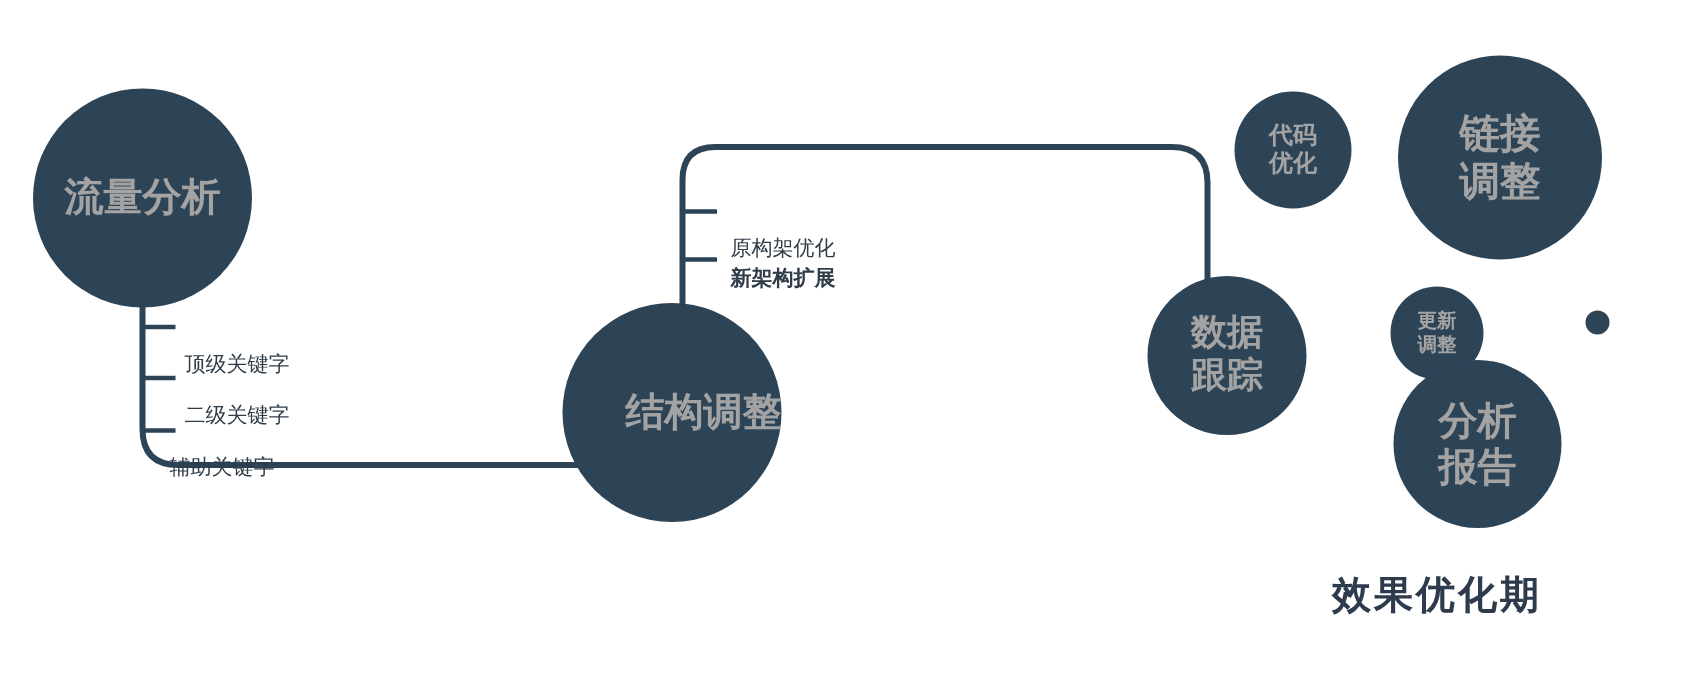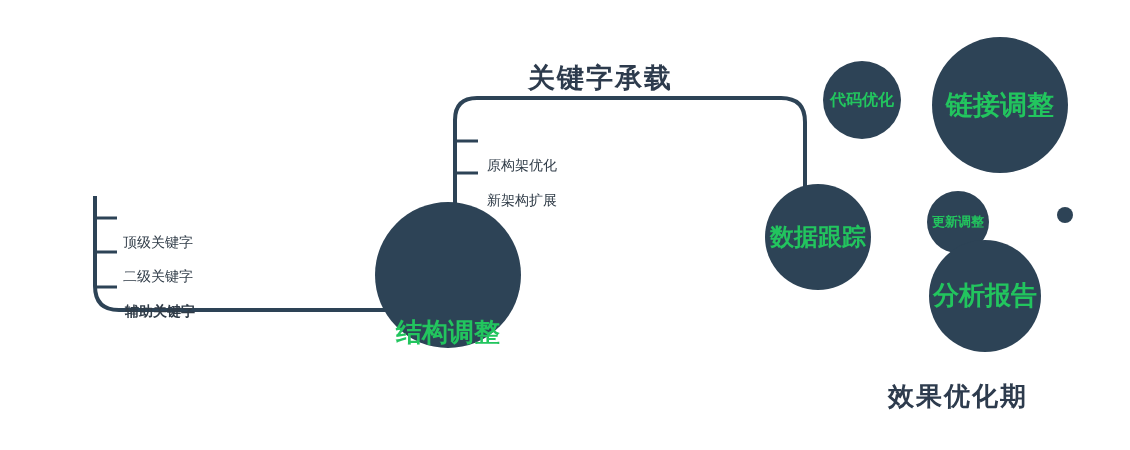--- a/index.html
+++ b/index.html
@@ -18,22 +18,23 @@
   .connectors {
     position: absolute;
     left: 0;
     top: 0;
     z-index: 1;
   }
   .node {
     position: absolute;
     border-radius: 50%;
     background: #2d4356;
-    color: #22c55e;
+    color: #a3a3a3;
     display: flex;
+    flex-direction: column;
     align-items: center;
     justify-content: center;
     text-align: center;
     font-weight: bold;
     z-index: 2;
     line-height: 1.2;
   }
   .node-traffic        { left: 22px;  top: 59px;  width: 146px; height: 146px; font-size: 26px; }
   .node-structure      { left: 375px; top: 202px; width: 146px; height: 146px; font-size: 26px; align-items: flex-end; }
   .node-data-tracking  { left: 765px; top: 184px; width: 106px; height: 106px; font-size: 24px; }
@@ -57,41 +58,44 @@
   .tick-label {
     position: absolute;
     color: #2f3b47;
     font-size: 14px;
     z-index: 3;
     white-space: nowrap;
     margin-top: 24px;
   }
   .tick-l1 { left: 123px; top: 210px; }
   .tick-l2 { left: 123px; top: 244px; }
-  .tick-l3 { left: 125px; top: 279px; font-weight: bold; }
+  .tick-l3 { left: 113px; top: 279px; }
   .tick-m1 { left: 487px; top: 133px; }
-  .tick-m2 { left: 487px; top: 168px; }
+  .tick-m2 { left: 487px; top: 153px; font-weight: bold; }
 </style>
 </head>
 <body>
 
 <div class="canvas">
 
   <svg class="connectors" width="1130" height="450" viewBox="0 0 1130 450">
 
     <path d="M 95 196 V 286 Q 95 310 119 310 H 400" fill="none" stroke="#2d4356" stroke-width="4"></path>
     <path d="M 96 218 H 117" fill="none" stroke="#2d4356" stroke-width="3"></path>
     <path d="M 96 252 H 117" fill="none" stroke="#2d4356" stroke-width="3"></path>
     <path d="M 96 287 H 117" fill="none" stroke="#2d4356" stroke-width="3"></path>
 
     <path d="M 455 204 V 120 Q 455 98 477 98 H 781 Q 805 98 805 122 V 190" fill="none" stroke="#2d4356" stroke-width="4"></path>
     <path d="M 456 141 H 478" fill="none" stroke="#2d4356" stroke-width="3"></path>
     <path d="M 456 173 H 478" fill="none" stroke="#2d4356" stroke-width="3"></path>
   </svg>
 
+  <div class="node node-traffic">
+    <span>流量分析</span>
+  </div>
 
   <div class="node node-structure">
     <span>结构调整</span>
   </div>
 
   <div class="node node-data-tracking">
     <span>数据</span>
     <span>跟踪</span>
   </div>
 
@@ -110,21 +114,20 @@
     <span>调整</span>
   </div>
 
   <div class="node node-dot"></div>
 
   <div class="node node-analysis-report">
     <span>分析</span>
     <span>报告</span>
   </div>
 
-  <div class="edge-label label-keyword-carry">关键字承载</div>
   <div class="edge-label label-caption">效果优化期</div>
 
   <div class="tick-label tick-l1">顶级关键字</div>
   <div class="tick-label tick-l2">二级关键字</div>
   <div class="tick-label tick-l3">辅助关键字</div>
   <div class="tick-label tick-m1">原构架优化</div>
   <div class="tick-label tick-m2">新架构扩展</div>
 
 </div>
 

